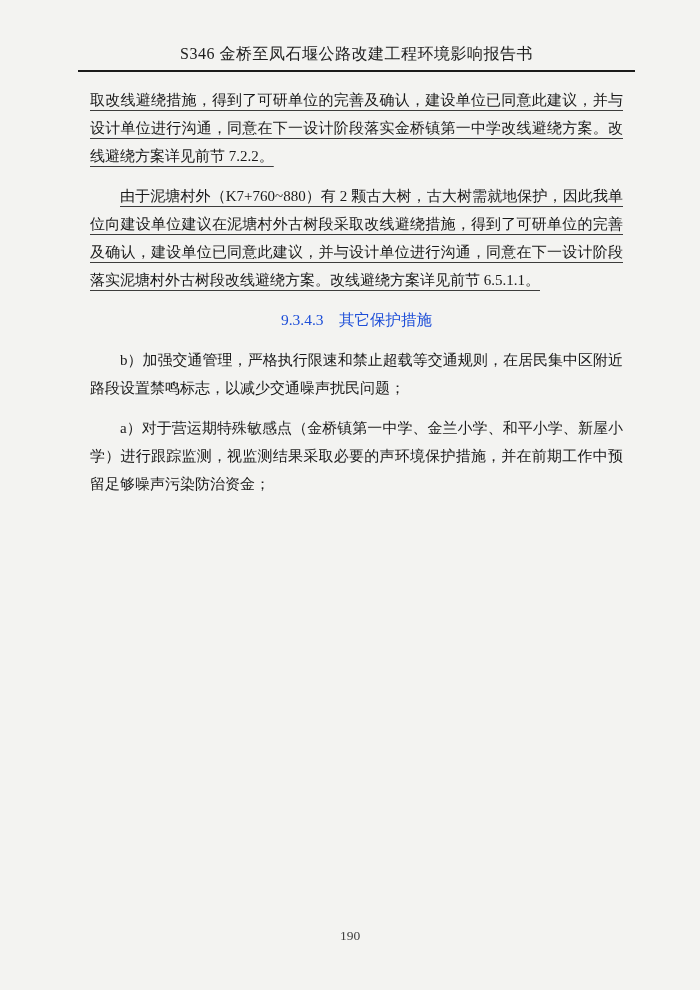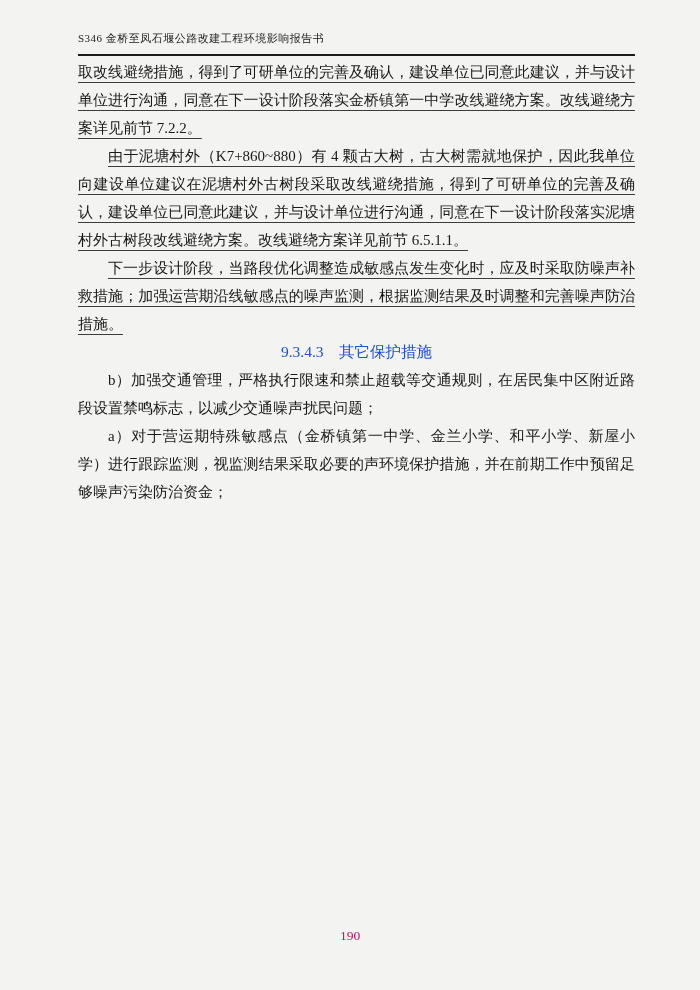--- a/index.html
+++ b/index.html
@@ -13,41 +13,41 @@
     width: 700px; height: 990px;
     overflow: hidden;
     background: #f3f3f1;
   }
   .content {
     position: absolute;
     left: 78px; top: 0;
     width: 557px;
   }
   .running-header {
-    padding-top: 28px;
-    text-align: left;
-    font-size: 11px;
+    padding-top: 44px;
+    text-align: center;
+    font-size: 16px;
     line-height: 20px;
     color: #1c1c1c;
     letter-spacing: 0.5px;
   }
   .header-divider {
     border: none;
     border-bottom: 2px solid #1b1b1b;
     margin: 6px 0 0 0;
   }
   .bodytext {
     padding-top: 2px;
     font-size: 15px;
     line-height: 28px;
     color: #191919;
     text-align: justify;
     text-justify: inter-character;
   }
-  .bodytext p { margin: 0; }
+  .bodytext p { margin: 12px; }
   .u {
     text-decoration: underline;
     text-decoration-thickness: 1px;
     text-underline-offset: 5px;
     text-decoration-skip-ink: none;
     text-decoration-color: #3c3c3c;
   }
   .ind { text-indent: 2em; }
   .heading {
     margin: 0;
@@ -55,36 +55,35 @@
     font-weight: 400;
     line-height: 28px;
     color: #1d4ed8;
     text-align: center;
   }
   .footer {
     position: absolute;
     left: 0; right: 0; bottom: 46px;
     text-align: center;
     font-size: 13.5px;
-    color: #be185d;
+    color: #404040;
   }
 </style>
 </head>
 <body>
 
 <div class="page">
   <div class="content">
 
     <div class="running-header">S346 金桥至凤石堰公路改建工程环境影响报告书</div>
     <hr class="header-divider">
 
     <div class="bodytext">
       <p class="u">取改线避绕措施，得到了可研单位的完善及确认，建设单位已同意此建议，并与设计单位进行沟通，同意在下一设计阶段落实金桥镇第一中学改线避绕方案。改线避绕方案详见前节 7.2.2。</p>
-      <p class="u ind">由于泥塘村外（K7+860~880）有 4 颗古大树，古大树需就地保护，因此我单位向建设单位建议在泥塘村外古树段采取改线避绕措施，得到了可研单位的完善及确认，建设单位已同意此建议，并与设计单位进行沟通，同意在下一设计阶段落实泥塘村外古树段改线避绕方案。改线避绕方案详见前节 6.5.1.1。</p>
-      <p class="u ind">下一步设计阶段，当路段优化调整造成敏感点发生变化时，应及时采取防噪声补救措施；加强运营期沿线敏感点的噪声监测，根据监测结果及时调整和完善噪声防治措施。</p>
+      <p class="u ind">由于泥塘村外（K7+760~880）有 2 颗古大树，古大树需就地保护，因此我单位向建设单位建议在泥塘村外古树段采取改线避绕措施，得到了可研单位的完善及确认，建设单位已同意此建议，并与设计单位进行沟通，同意在下一设计阶段落实泥塘村外古树段改线避绕方案。改线避绕方案详见前节 6.5.1.1。</p>
 
       <h3 class="heading">9.3.4.3　其它保护措施</h3>
 
       <p class="ind">b）加强交通管理，严格执行限速和禁止超载等交通规则，在居民集中区附近路段设置禁鸣标志，以减少交通噪声扰民问题；</p>
       <p class="ind">a）对于营运期特殊敏感点（金桥镇第一中学、金兰小学、和平小学、新屋小学）进行跟踪监测，视监测结果采取必要的声环境保护措施，并在前期工作中预留足够噪声污染防治资金；</p>
     </div>
   </div>
 
   <div class="footer">
     <span>190</span>

